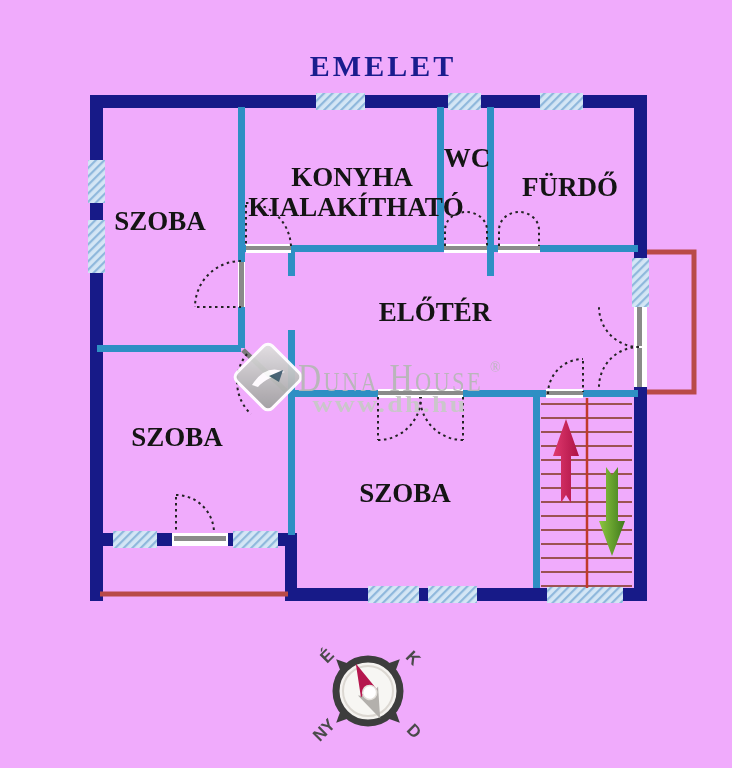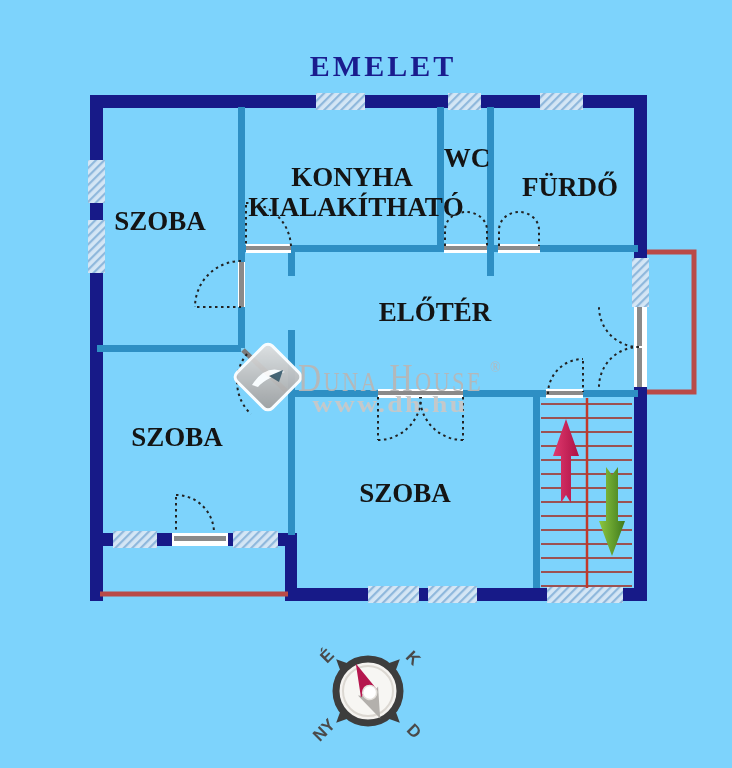--- a/index.html
+++ b/index.html
@@ -1,16 +1,16 @@
 <!DOCTYPE html>
 <html><head>
 <meta charset="utf-8">
 <style>
   html,body{margin:0;padding:0;background:#ffffff;}
-  .stage{position:relative;width:732px;height:768px;background:#7dd3fc;overflow:hidden;}
+  .stage{position:relative;width:732px;height:768px;background:#f0abfc;overflow:hidden;}
   svg{display:block;}
   .title-text{font-family:"Liberation Serif",serif;font-weight:bold;font-size:30px;letter-spacing:3px;fill:#1a1c8e;}
   .room-label{font-family:"Liberation Serif",serif;font-weight:bold;font-size:27px;fill:#141414;}
   .wm-brand{font-family:"Liberation Serif",serif;font-variant:small-caps;font-size:40px;letter-spacing:3px;fill:#b7b7b7;}
   .wm-reg{font-family:"Liberation Serif",serif;font-size:14px;fill:#b7b7b7;}
   .wm-url{font-family:"Liberation Serif",serif;font-weight:bold;font-size:23px;letter-spacing:2px;fill:#c8c8c8;}
   .compass-letter{font-family:"Liberation Sans",sans-serif;font-weight:bold;font-size:17px;fill:#4a4a4a;}
   .door-arc{fill:none;stroke:#222222;stroke-width:2;stroke-dasharray:2.5 3.5;}
 </style>
 </head>

